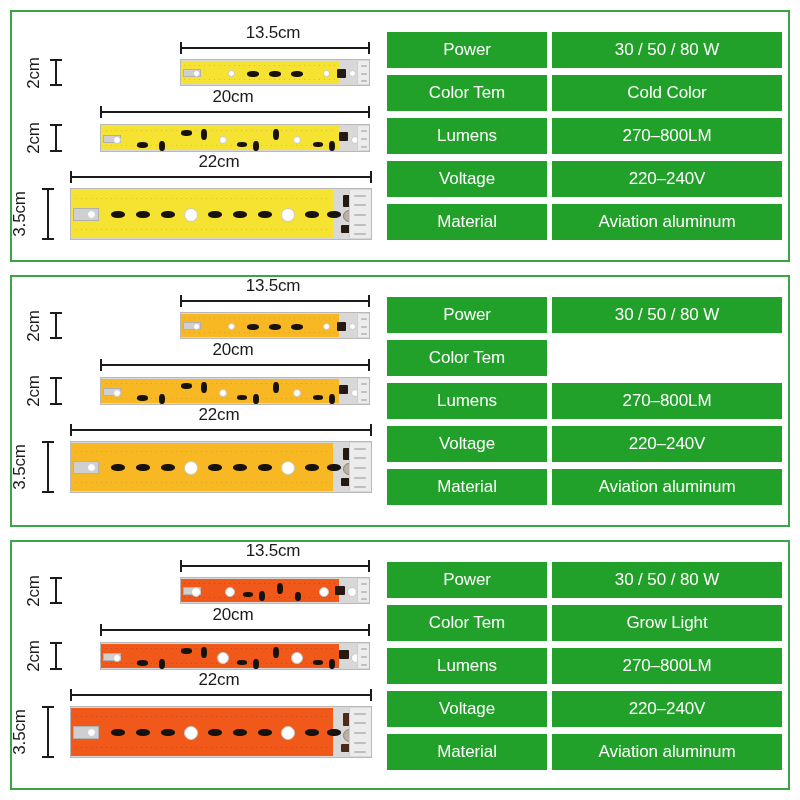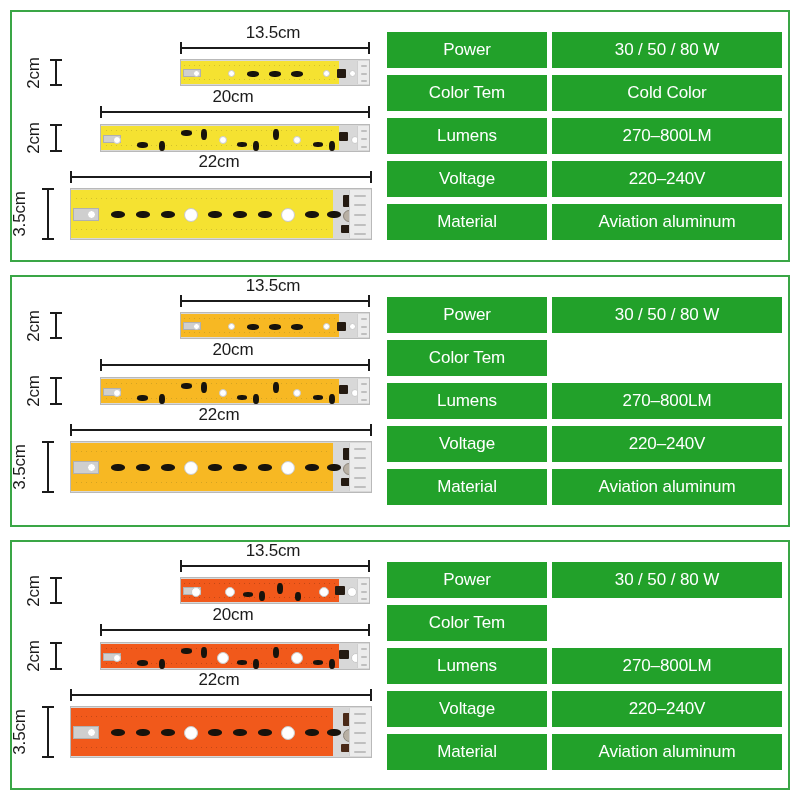--- a/index.html
+++ b/index.html
@@ -512,20 +512,21 @@
       </div>
     </div>
 
     <div class="spec" style="left:375px; top:20px;">
       <div class="spec-row">
         <div class="cell key">Power</div>
         <div class="cell val">30 / 50 / 80 W</div>
       </div>
       <div class="spec-row">
         <div class="cell key">Color Tem</div>
+        <div class="cell val">Grow Light</div>
       </div>
       <div class="spec-row">
         <div class="cell key">Lumens</div>
         <div class="cell val">270–800LM</div>
       </div>
       <div class="spec-row">
         <div class="cell key">Voltage</div>
         <div class="cell val">220–240V</div>
       </div>
       <div class="spec-row">

